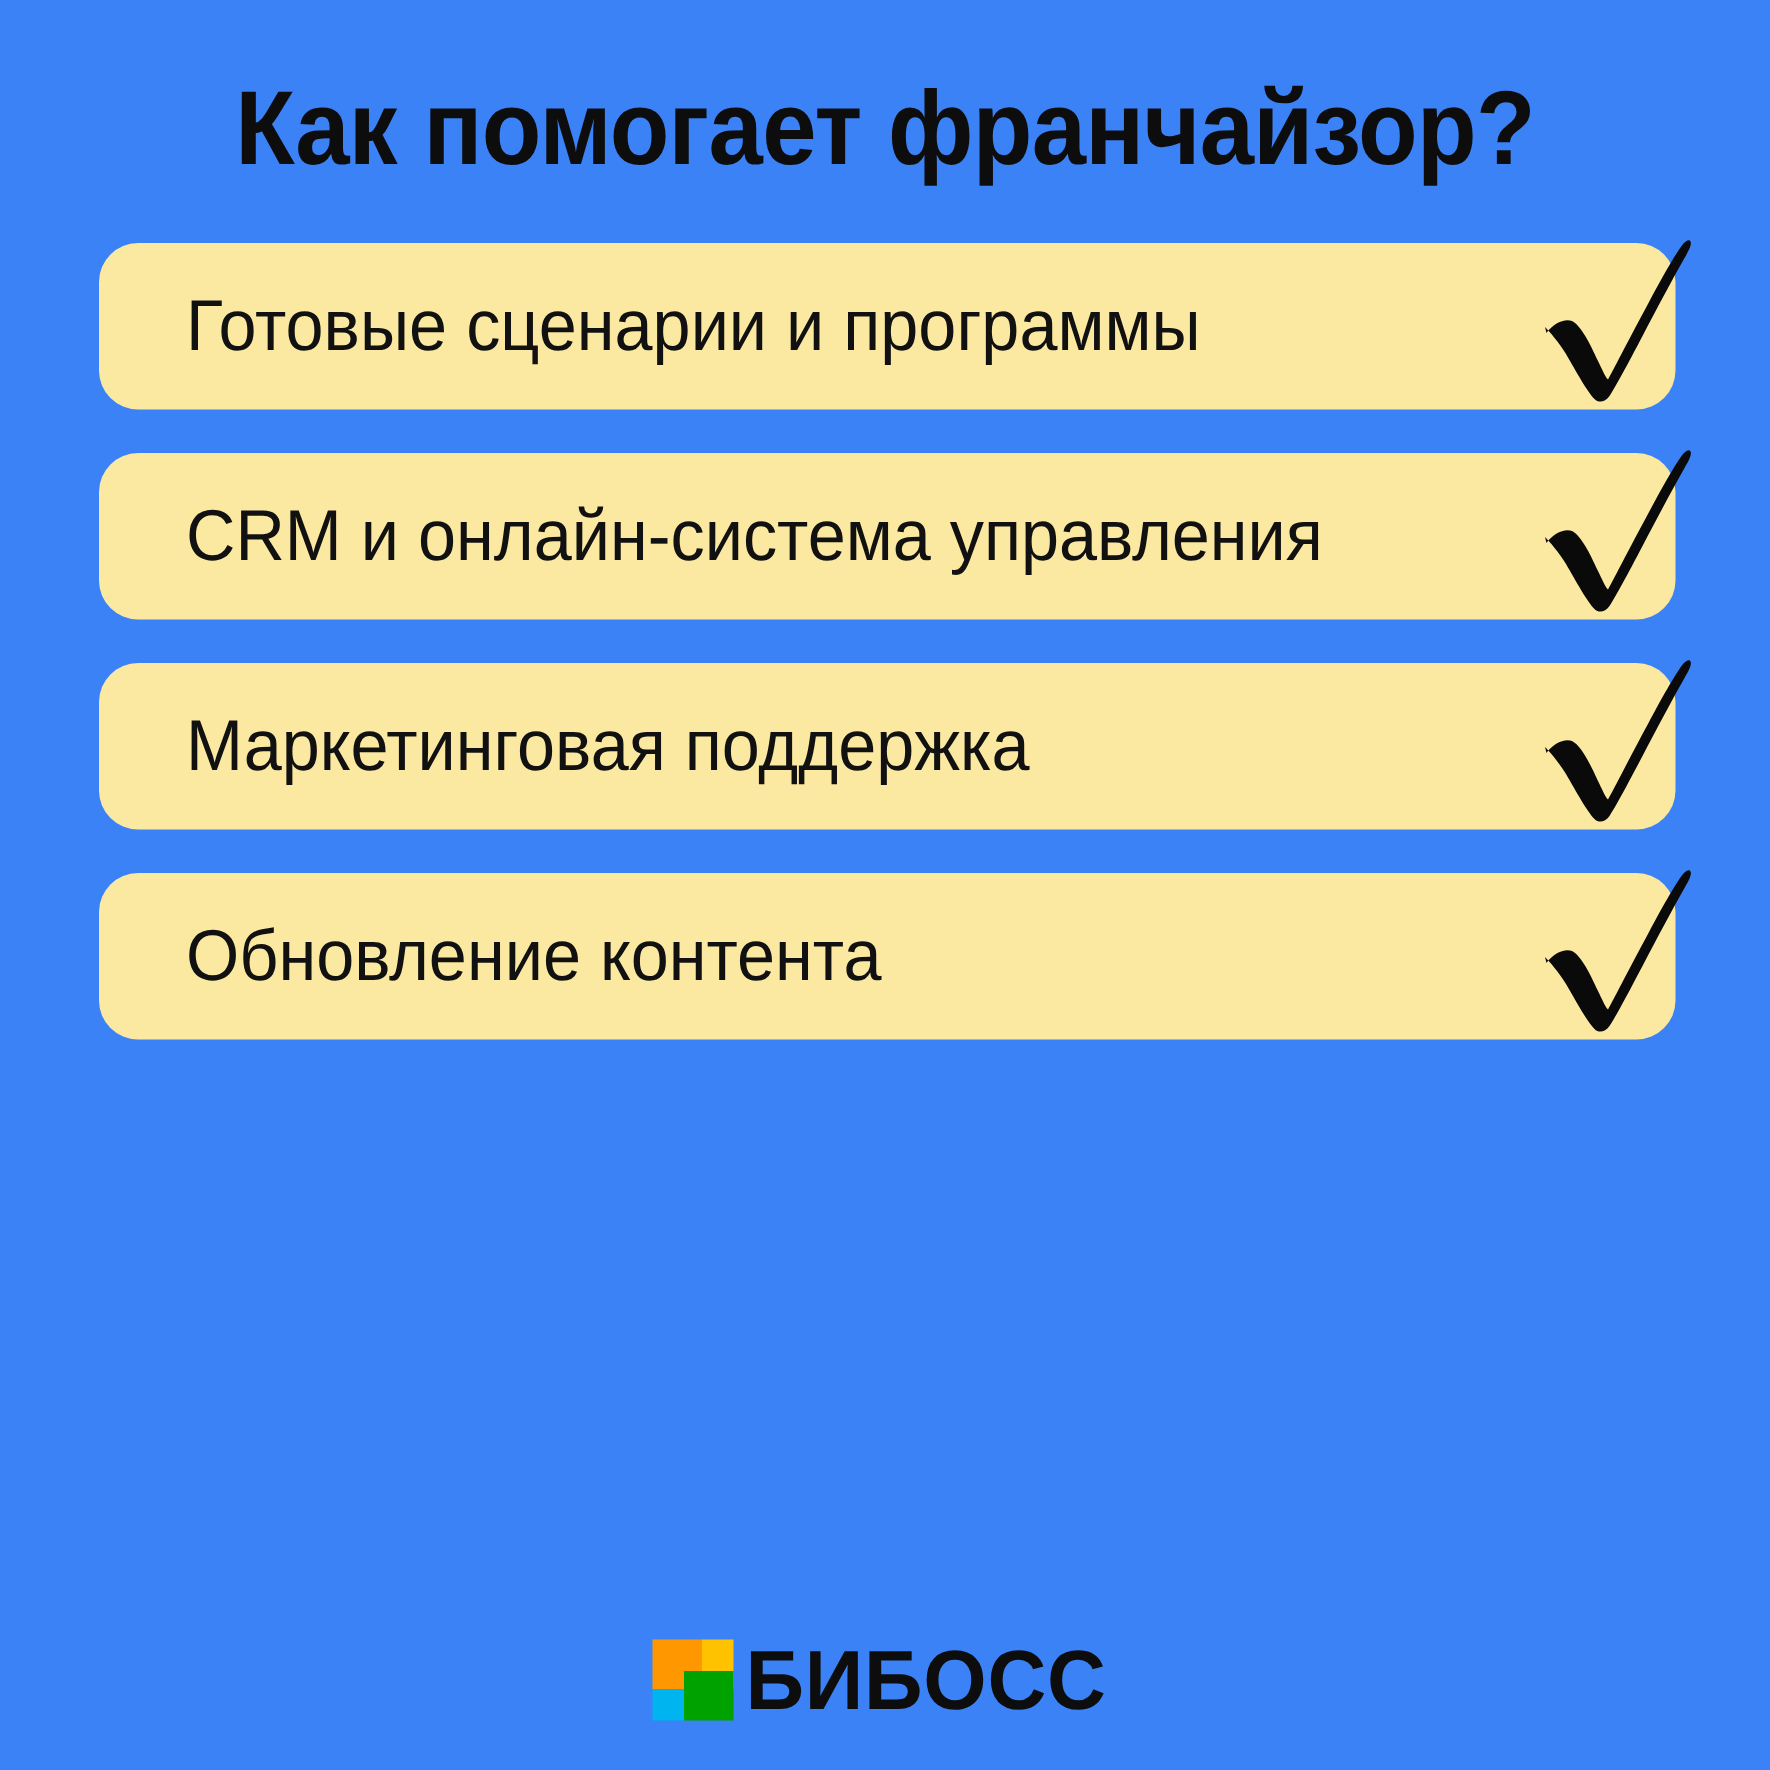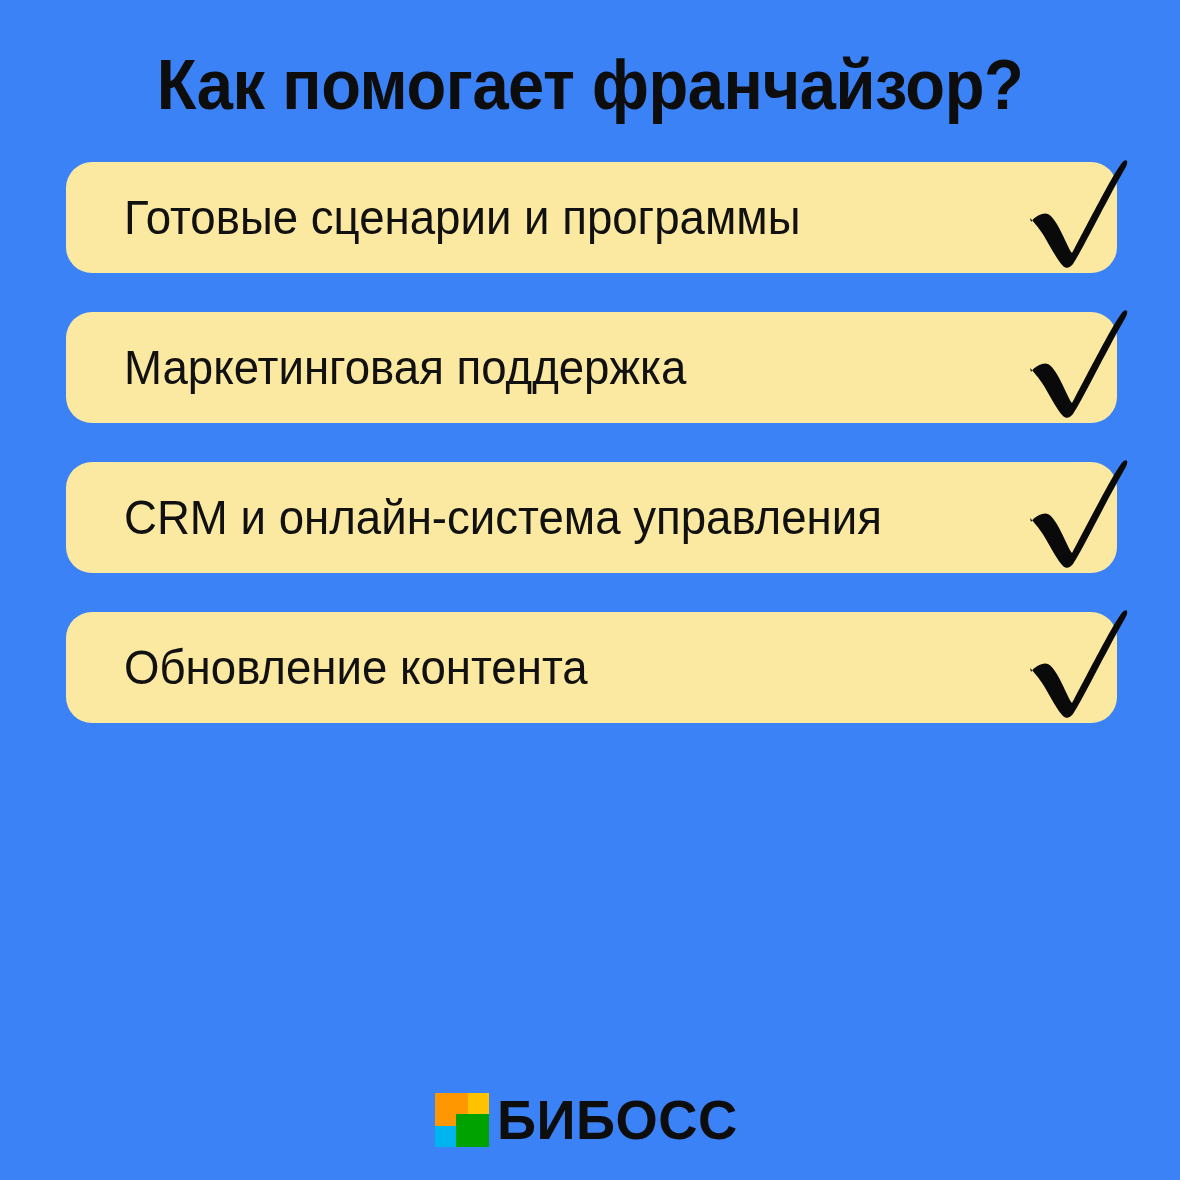--- a/index.html
+++ b/index.html
@@ -43,21 +43,21 @@
   
   .card-list {
     position: absolute;
     left: 66px;
     top: 162px;
     width: 1051px;
   }
   .card-row {
     position: relative;
     height: 111px;
-    margin-bottom: 39px;
+    margin-bottom: 29px;
   }
   .card-row:last-child { margin-bottom: 0; }
 
   .card {
     position: absolute;
     left: 0;
     top: 0;
     width: 1051px;
     height: 111px;
     background: #fce9a1;
@@ -153,34 +153,34 @@
           <path d="M18 88 C22 82, 30 78, 35 80 C41 83, 47 95, 52 106 C55 112, 57 117, 59 119
                    C64 110, 74 90, 86 68 C95 51, 103 37, 108 30 C110 27, 113 25, 114 27
                    C115 29, 113 33, 110 38 C102 52, 92 71, 82 90 C72 109, 64 124, 60 130
                    C57 134, 53 135, 50 132 C45 127, 38 114, 31 102 C26 94, 20 87, 17 84 Z" fill="#0a0a0a"></path>
         </svg>
       </div>
     </div>
 
     <div class="card-row">
       <div class="card"></div>
+      <div class="card-label">CRM и онлайн-система управления</div>
+      <div class="check-wrap">
+        <svg viewBox="0 0 118 140" xmlns="http://www.w3.org/2000/svg" aria-hidden="true">
+          <path d="M18 88 C22 82, 30 78, 35 80 C41 83, 47 95, 52 106 C55 112, 57 117, 59 119
+                   C64 110, 74 90, 86 68 C95 51, 103 37, 108 30 C110 27, 113 25, 114 27
+                   C115 29, 113 33, 110 38 C102 52, 92 71, 82 90 C72 109, 64 124, 60 130
+                   C57 134, 53 135, 50 132 C45 127, 38 114, 31 102 C26 94, 20 87, 17 84 Z" fill="#0a0a0a"></path>
+        </svg>
+      </div>
+    </div>
+
+    <div class="card-row">
+      <div class="card"></div>
       <div class="card-label">Маркетинговая поддержка</div>
-      <div class="check-wrap">
-        <svg viewBox="0 0 118 140" xmlns="http://www.w3.org/2000/svg" aria-hidden="true">
-          <path d="M18 88 C22 82, 30 78, 35 80 C41 83, 47 95, 52 106 C55 112, 57 117, 59 119
-                   C64 110, 74 90, 86 68 C95 51, 103 37, 108 30 C110 27, 113 25, 114 27
-                   C115 29, 113 33, 110 38 C102 52, 92 71, 82 90 C72 109, 64 124, 60 130
-                   C57 134, 53 135, 50 132 C45 127, 38 114, 31 102 C26 94, 20 87, 17 84 Z" fill="#0a0a0a"></path>
-        </svg>
-      </div>
-    </div>
-
-    <div class="card-row">
-      <div class="card"></div>
-      <div class="card-label">CRM и онлайн-система управления</div>
       <div class="check-wrap">
         <svg viewBox="0 0 118 140" xmlns="http://www.w3.org/2000/svg" aria-hidden="true">
           <path d="M18 88 C22 82, 30 78, 35 80 C41 83, 47 95, 52 106 C55 112, 57 117, 59 119
                    C64 110, 74 90, 86 68 C95 51, 103 37, 108 30 C110 27, 113 25, 114 27
                    C115 29, 113 33, 110 38 C102 52, 92 71, 82 90 C72 109, 64 124, 60 130
                    C57 134, 53 135, 50 132 C45 127, 38 114, 31 102 C26 94, 20 87, 17 84 Z" fill="#0a0a0a"></path>
         </svg>
       </div>
     </div>
 

